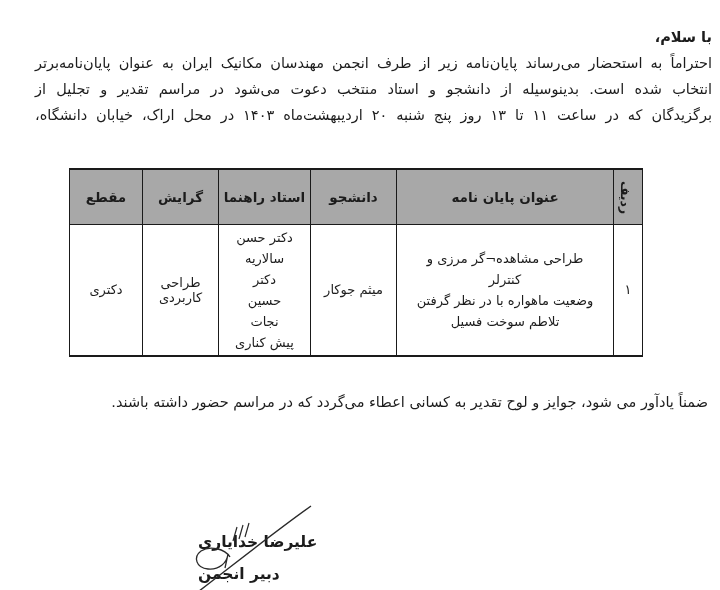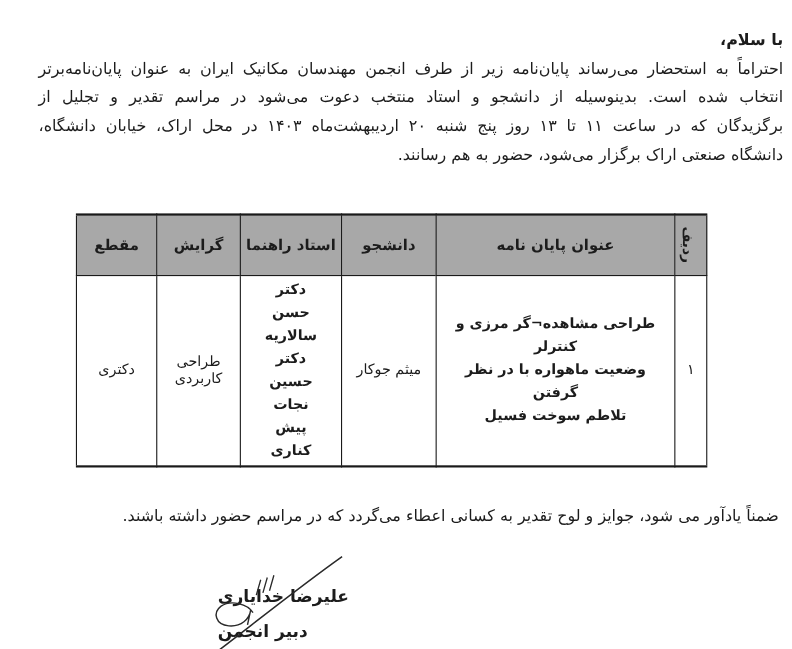--- a/index.html
+++ b/index.html
@@ -59,21 +59,21 @@
     font-size: 13.5px;
     margin-top: 30px;
   }
   table.thesis td { font-size: 13px; background: #ffffff; }
   .rotate-cell span {
     display: inline-block;
     transform: rotate(90deg);
     white-space: nowrap;
     font-size: 12.5px;
   }
-  td.multi { white-space: pre-line; line-height: 21px; padding: 2px 16px; font-weight: bold; }
+  td.multi { white-space: pre-line; line-height: 21px; padding: 2px 16px; }
 
   .closing {
     margin-top: 33px;
     padding: 0 12px 0 35px;
     text-align: right;
     font-size: 14.5px;
     line-height: 24px;
   }
 
   .sig-block {
@@ -97,21 +97,20 @@
 
 <div class="page">
 
 
   <div class="salutation">با سلام،</div>
 
   <div class="body-text">
     <div class="bline j">احتراماً به استحضار می‌رساند پایان‌نامه زیر از طرف انجمن مهندسان مکانیک ایران به عنوان پایان‌نامه‌برتر</div>
     <div class="bline j">انتخاب شده است. بدینوسیله از دانشجو و استاد منتخب دعوت می‌شود در مراسم تقدیر و تجلیل از</div>
     <div class="bline j">برگزیدگان که در ساعت ۱۱ تا ۱۳ روز پنج شنبه ۲۰ اردیبهشت‌ماه ۱۴۰۳ در محل اراک، خیابان دانشگاه،</div>
-    <div class="bline last">دانشگاه صنعتی اراک برگزار می‌شود، حضور به هم رسانند.</div>
   </div>
 
   <table class="thesis">
     <colgroup>
       <col style="width:29px">
       <col style="width:217px">
       <col style="width:86px">
       <col style="width:92px">
       <col style="width:76px">
       <col style="width:73px">

